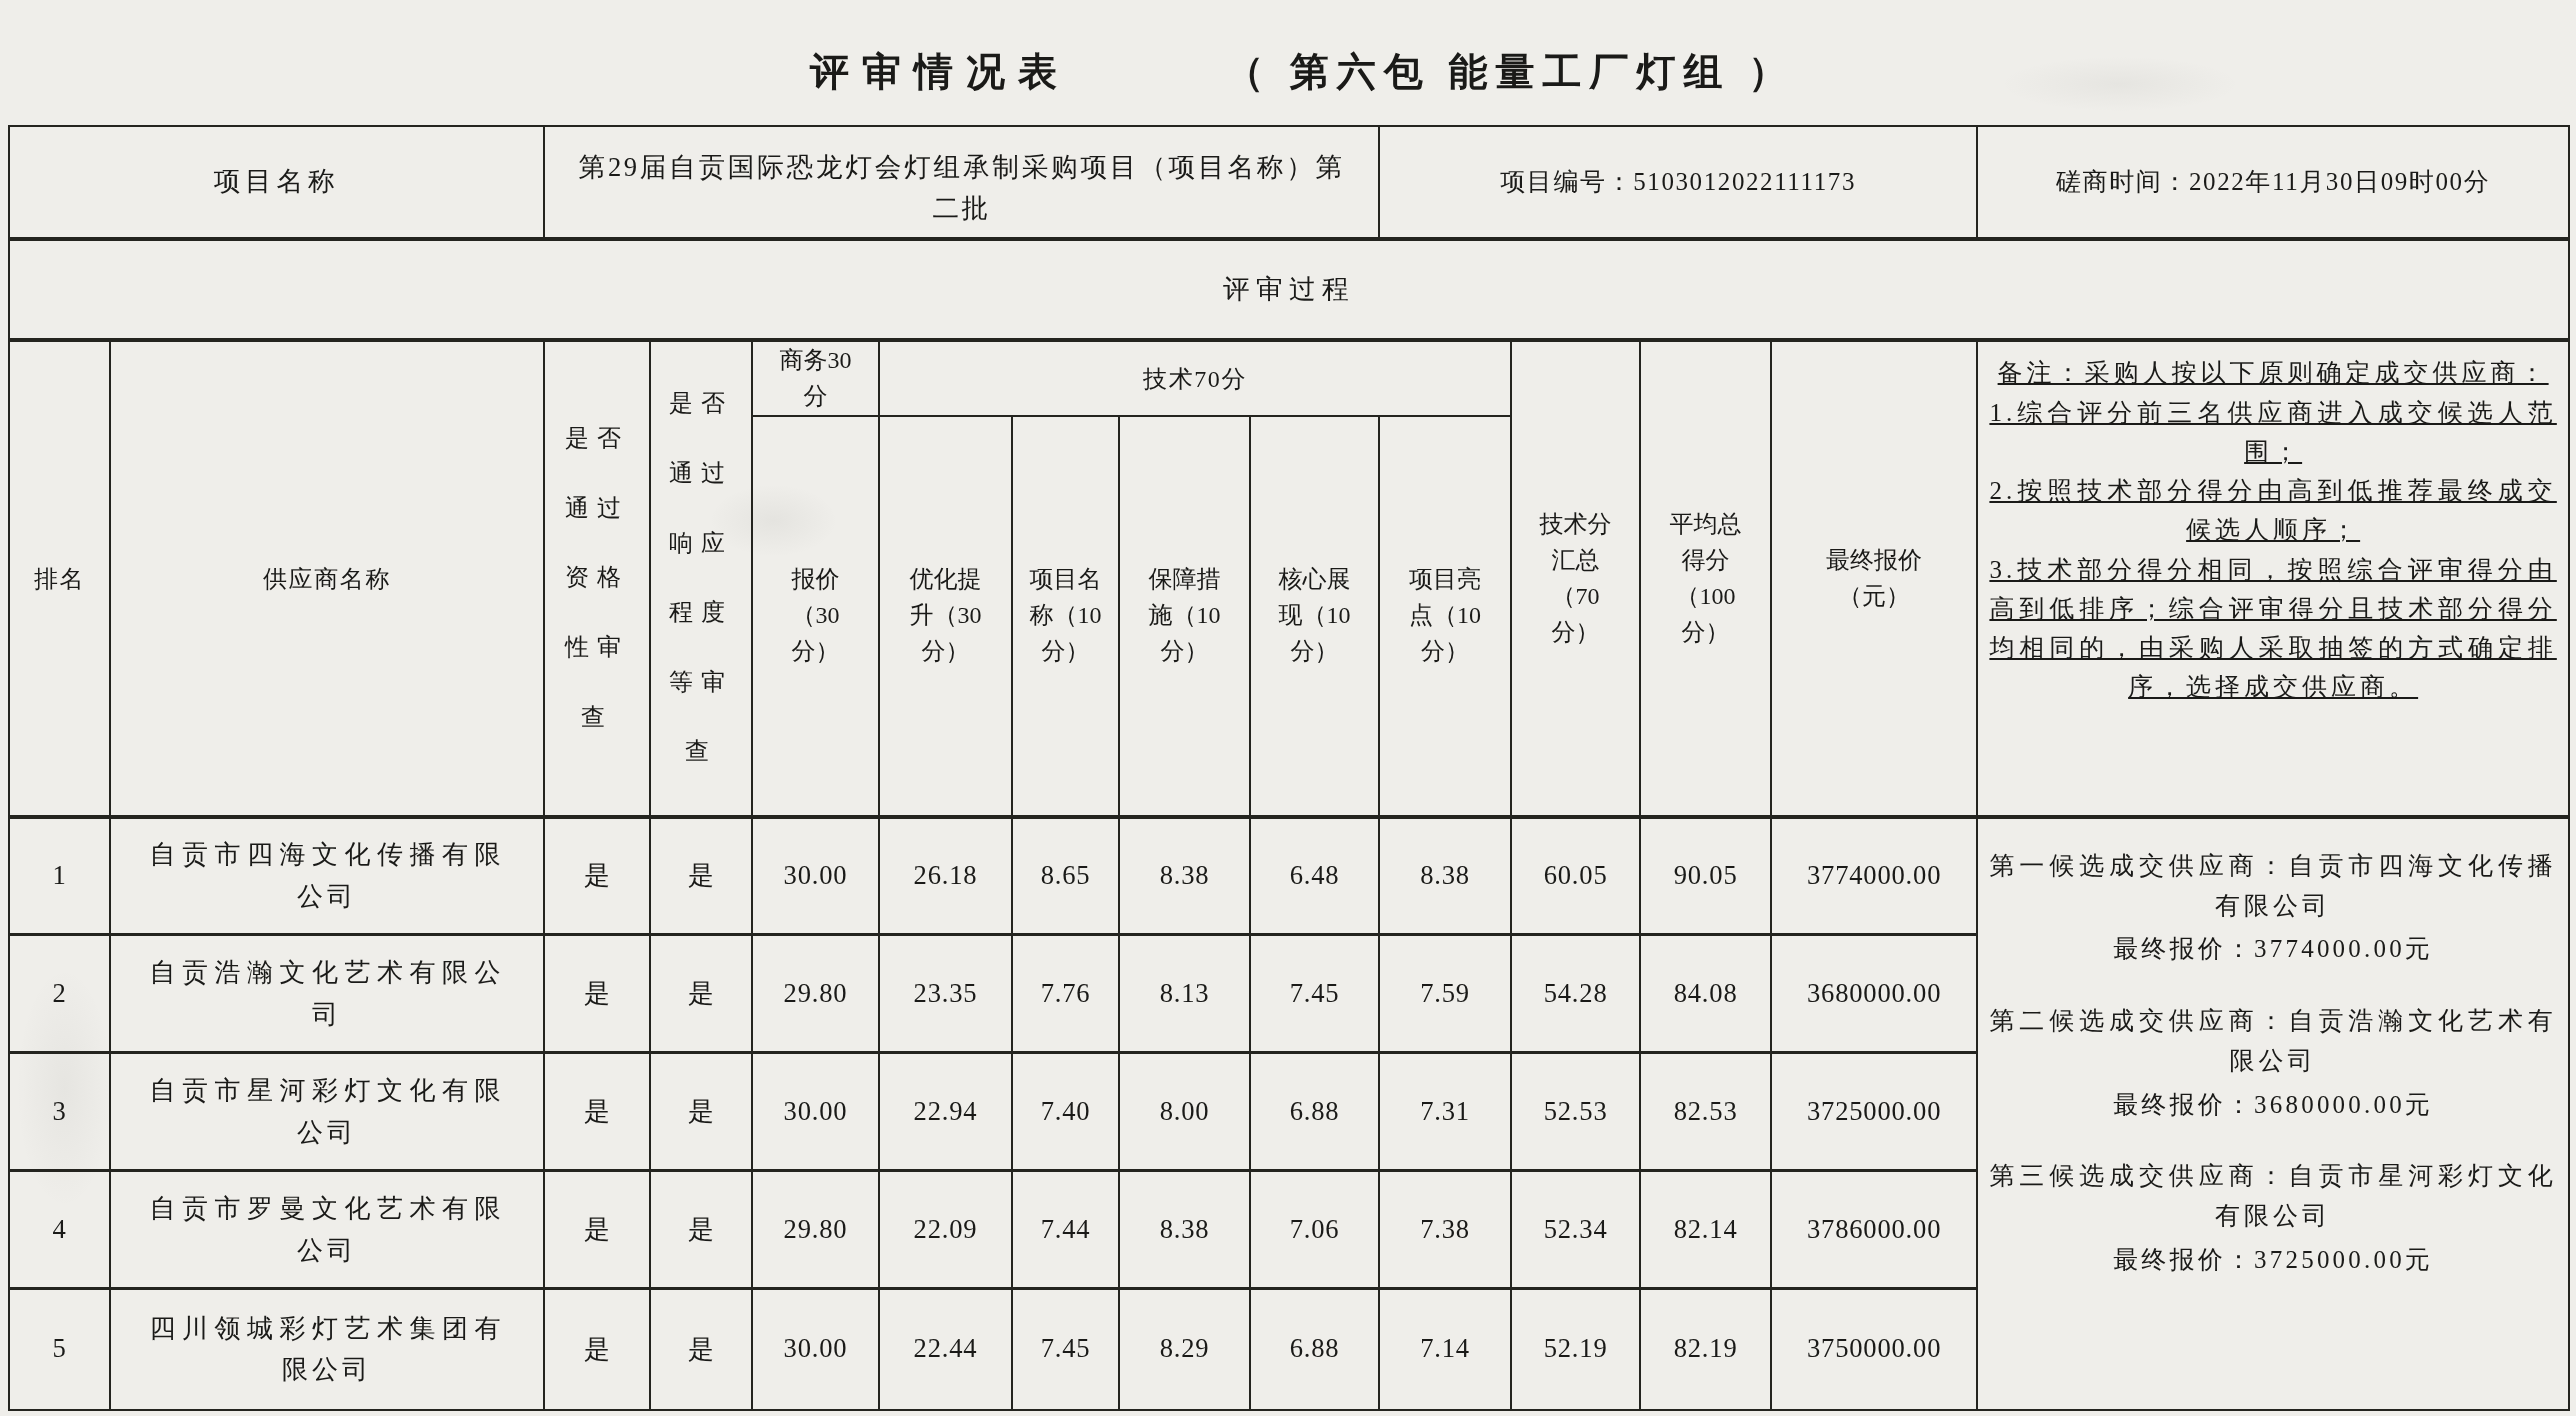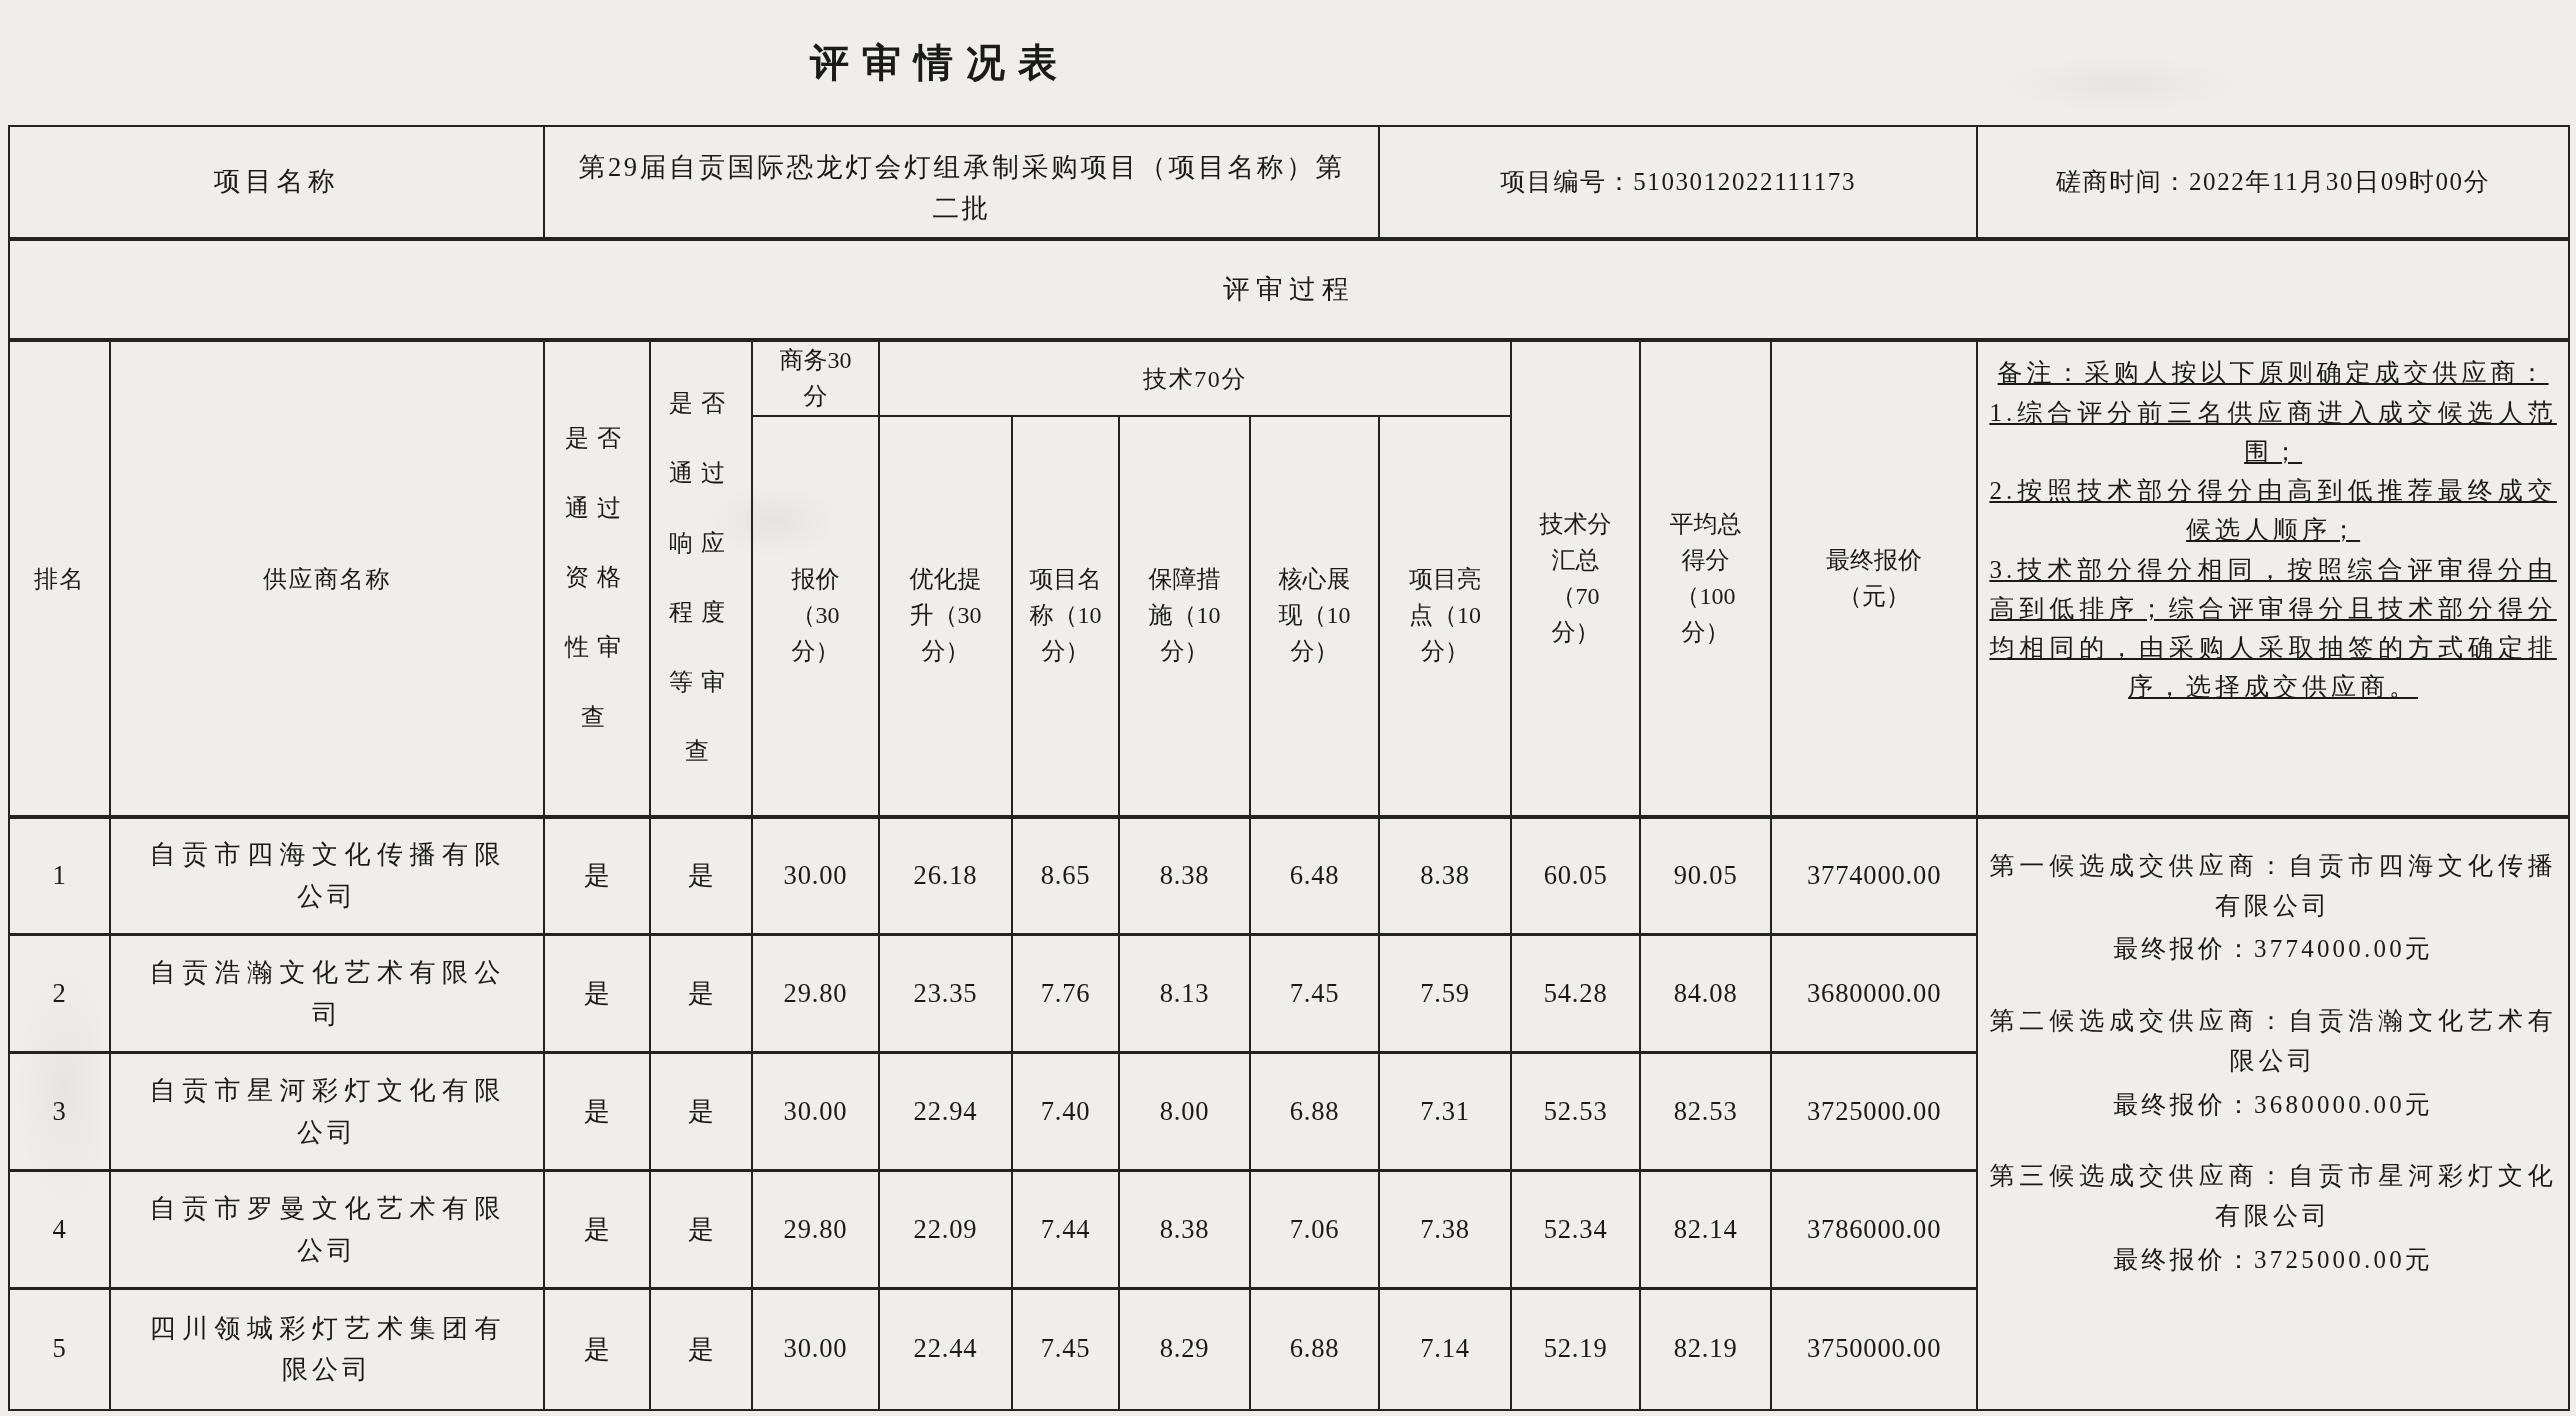--- a/index.html
+++ b/index.html
@@ -12,21 +12,21 @@
   }
   
   .smudge{position:absolute;border-radius:50%;pointer-events:none;}
   .smudge.s1{left:709px;top:484px;width:129px;height:73px;
     background:radial-gradient(ellipse at center,rgba(60,60,55,.06),rgba(60,60,55,0) 70%);}
   .smudge.s2{left:1999px;top:56px;width:242px;height:56px;
     background:radial-gradient(ellipse at center,rgba(60,60,55,.05),rgba(60,60,55,0) 70%);}
   .smudge.s3{left:16px;top:967px;width:97px;height:242px;
     background:radial-gradient(ellipse at center,rgba(60,60,55,.05),rgba(60,60,55,0) 70%);}
 
-  .doc-title{position:absolute;top:36px;left:0;width:100%;height:56px;}
+  .doc-title{position:absolute;top:45px;left:0;width:100%;height:56px;}
   .doc-title .t-main{
     position:absolute;left:810px;top:0;
     font-size:39px;font-weight:600;letter-spacing:13px;white-space:nowrap;
   }
   .doc-title .t-pkg{
     position:absolute;left:1225px;top:0;
     font-size:39px;font-weight:600;letter-spacing:8px;white-space:nowrap;
   }
 
   table.eval{
@@ -76,20 +76,21 @@
 </style>
 </head>
 <body>
 
 <div class="smudge s1"></div>
 <div class="smudge s2"></div>
 <div class="smudge s3"></div>
 
 <div class="doc-title">
   <span class="t-main">评审情况表</span>
+  <span class="t-pkg">（ 第六包 能量工厂灯组 ）</span>
 </div>
 
 <table class="eval">
   <colgroup>
     <col style="width:101px">
       <col style="width:434px">
       <col style="width:106px">
       <col style="width:102px">
     <col style="width:127px">
       <col style="width:133px">

